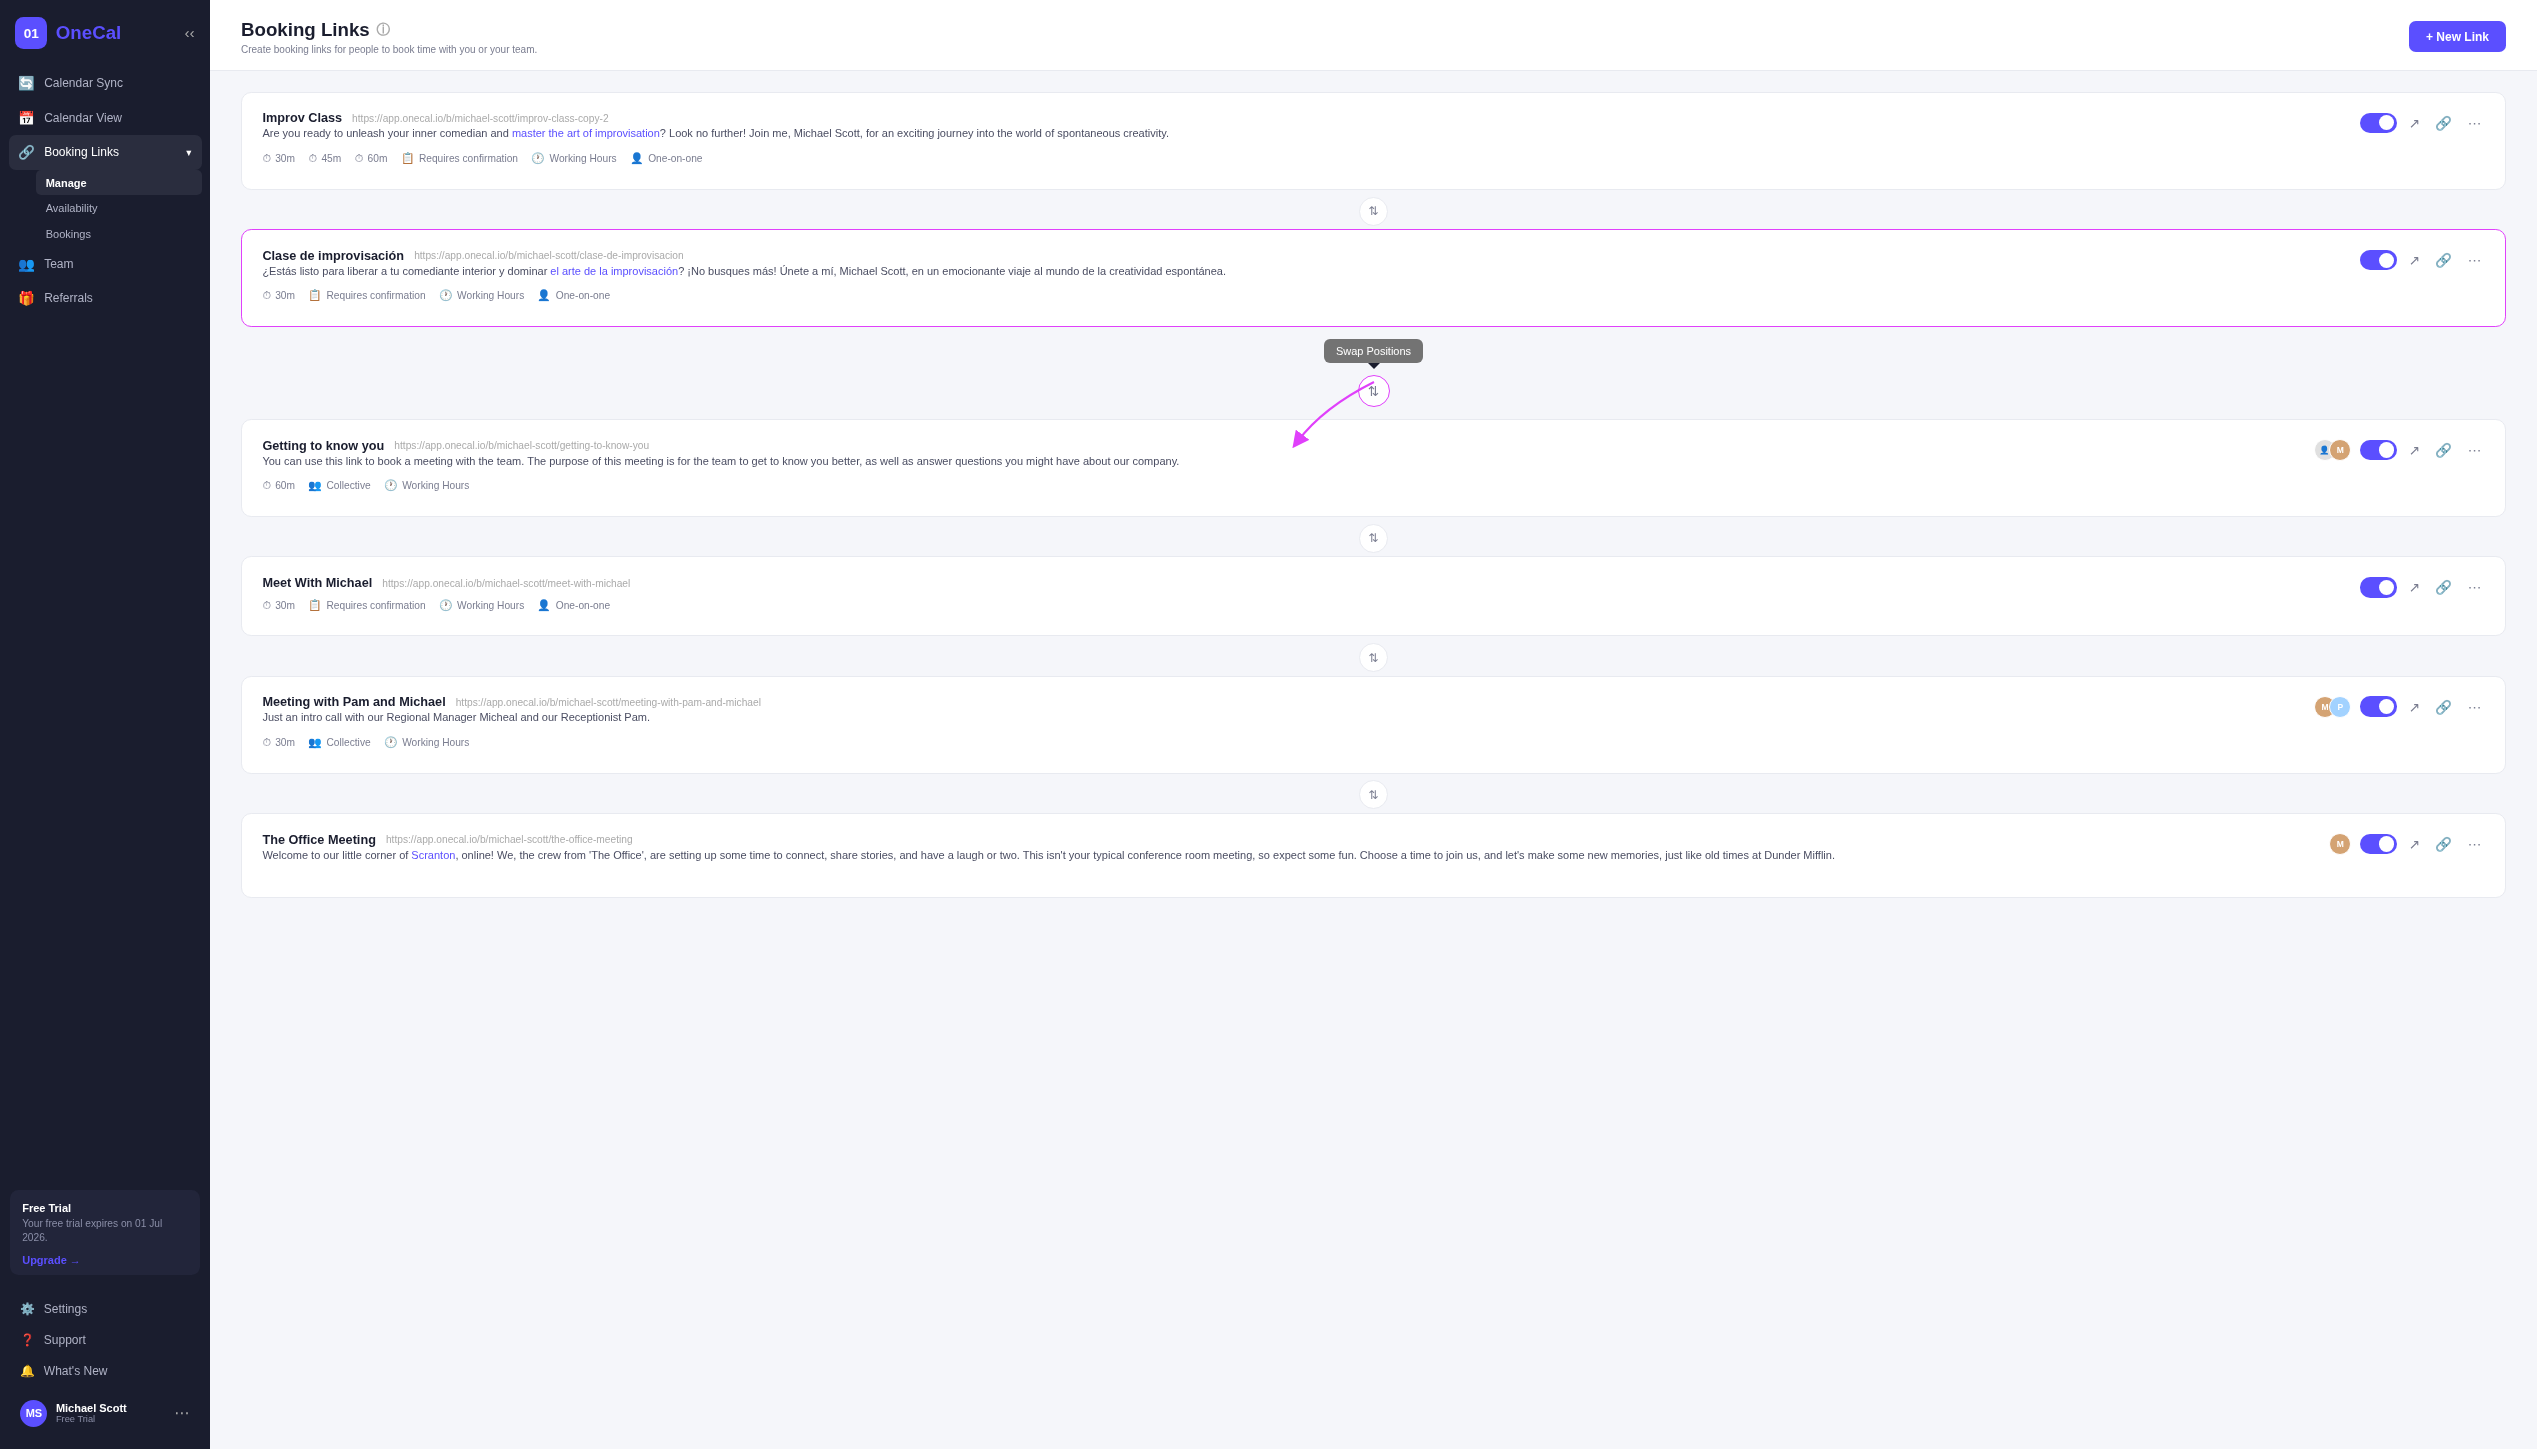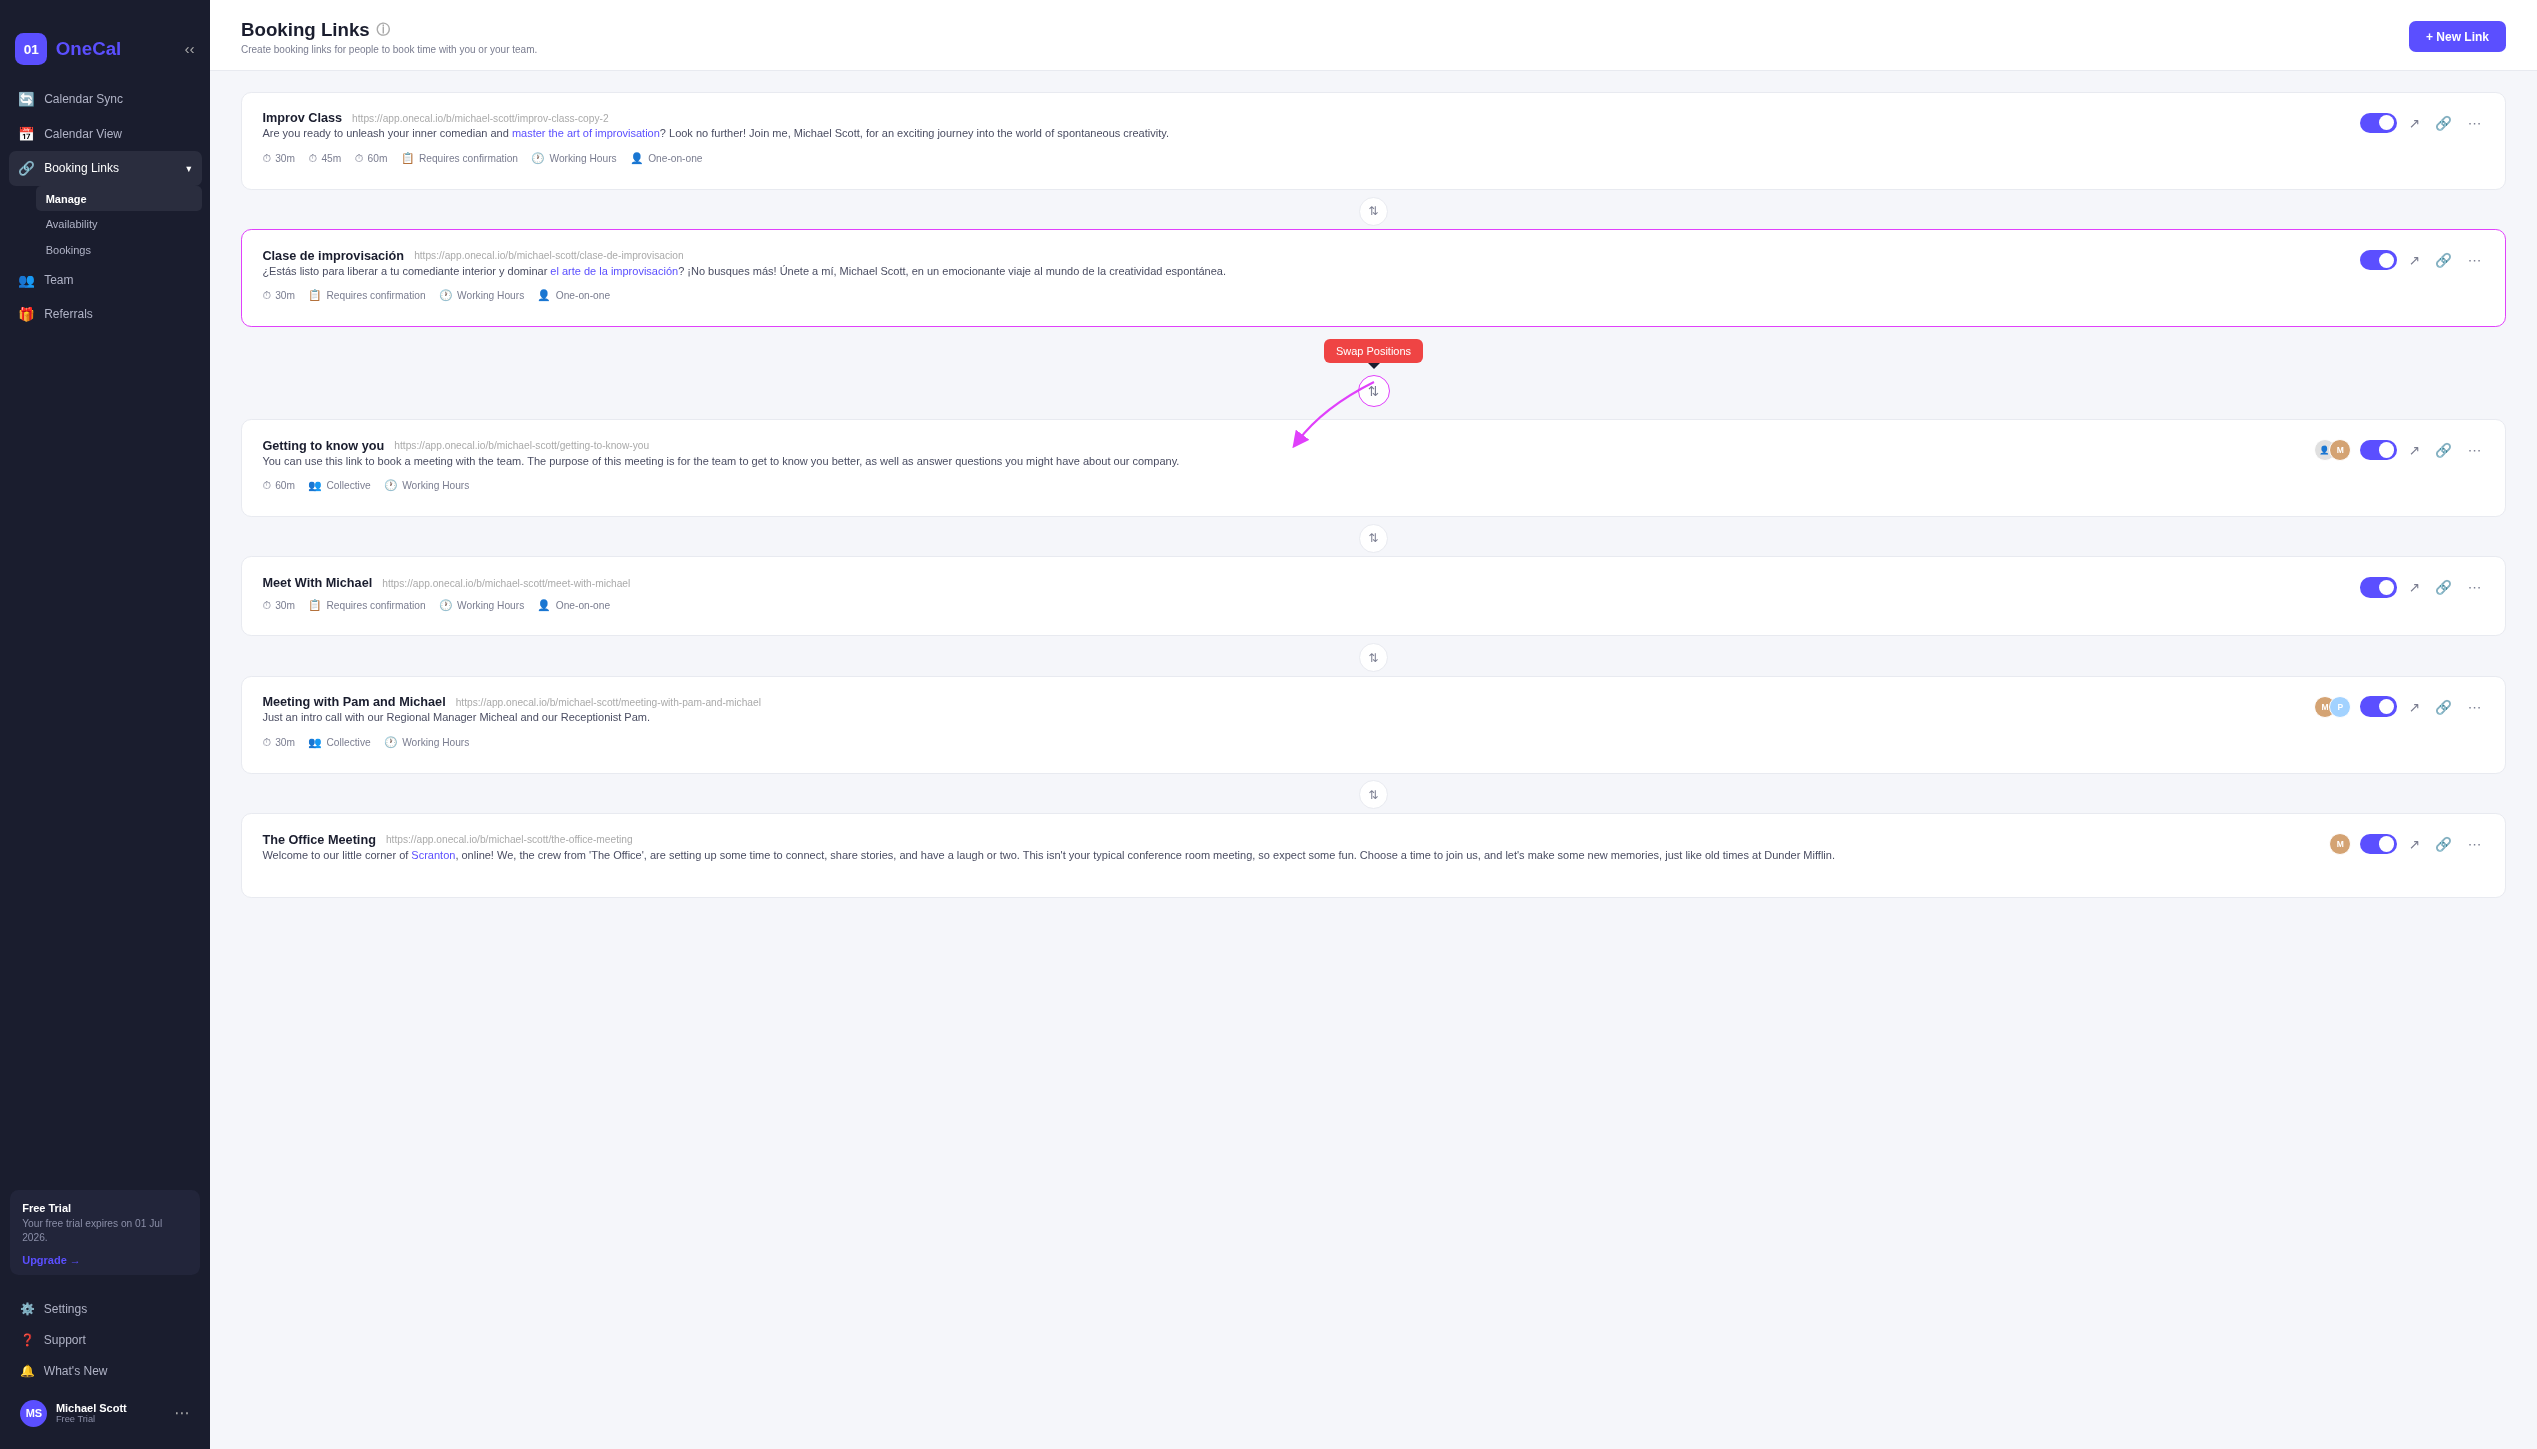--- a/index.html
+++ b/index.html
@@ -14,21 +14,20 @@
       display: flex;
       flex-direction: column;
       height: 100vh;
       overflow-y: auto;
     }
     .sidebar-logo {
       display: flex;
       align-items: center;
       padding: 17px 15.3px;
       gap: 8.5px;
-      margin-top: 16px;
     }
     .logo-mark {
       width: 32px; height: 32px;
       background: #5b4fff;
       border-radius: 8.5px;
       display: flex; align-items: center; justify-content: center;
       font-weight: 800; font-size: 13.6px; color: #fff;
     }
     .logo-text { font-size: 18.7px; font-weight: 700; color: #fff; }
     .logo-text span { color: #5b4fff; }
@@ -185,21 +184,21 @@
       width: 29px; height: 29px;
       border-radius: 50%;
       border: 0.8px solid #e8eaf0;
       background: #fff;
       display: flex; align-items: center; justify-content: center;
       cursor: pointer;
       color: #7a7d90;
       font-size: 12px;
     }
     .tooltip-bubble {
-      background: #ef4444;
+      background: #737373;
       color: #fff;
       font-size: 11px;
       font-weight: 500;
       padding: 6px 12px;
       border-radius: 6px;
       white-space: nowrap;
       position: relative;
     }
     .tooltip-bubble::after {
       content: '';

